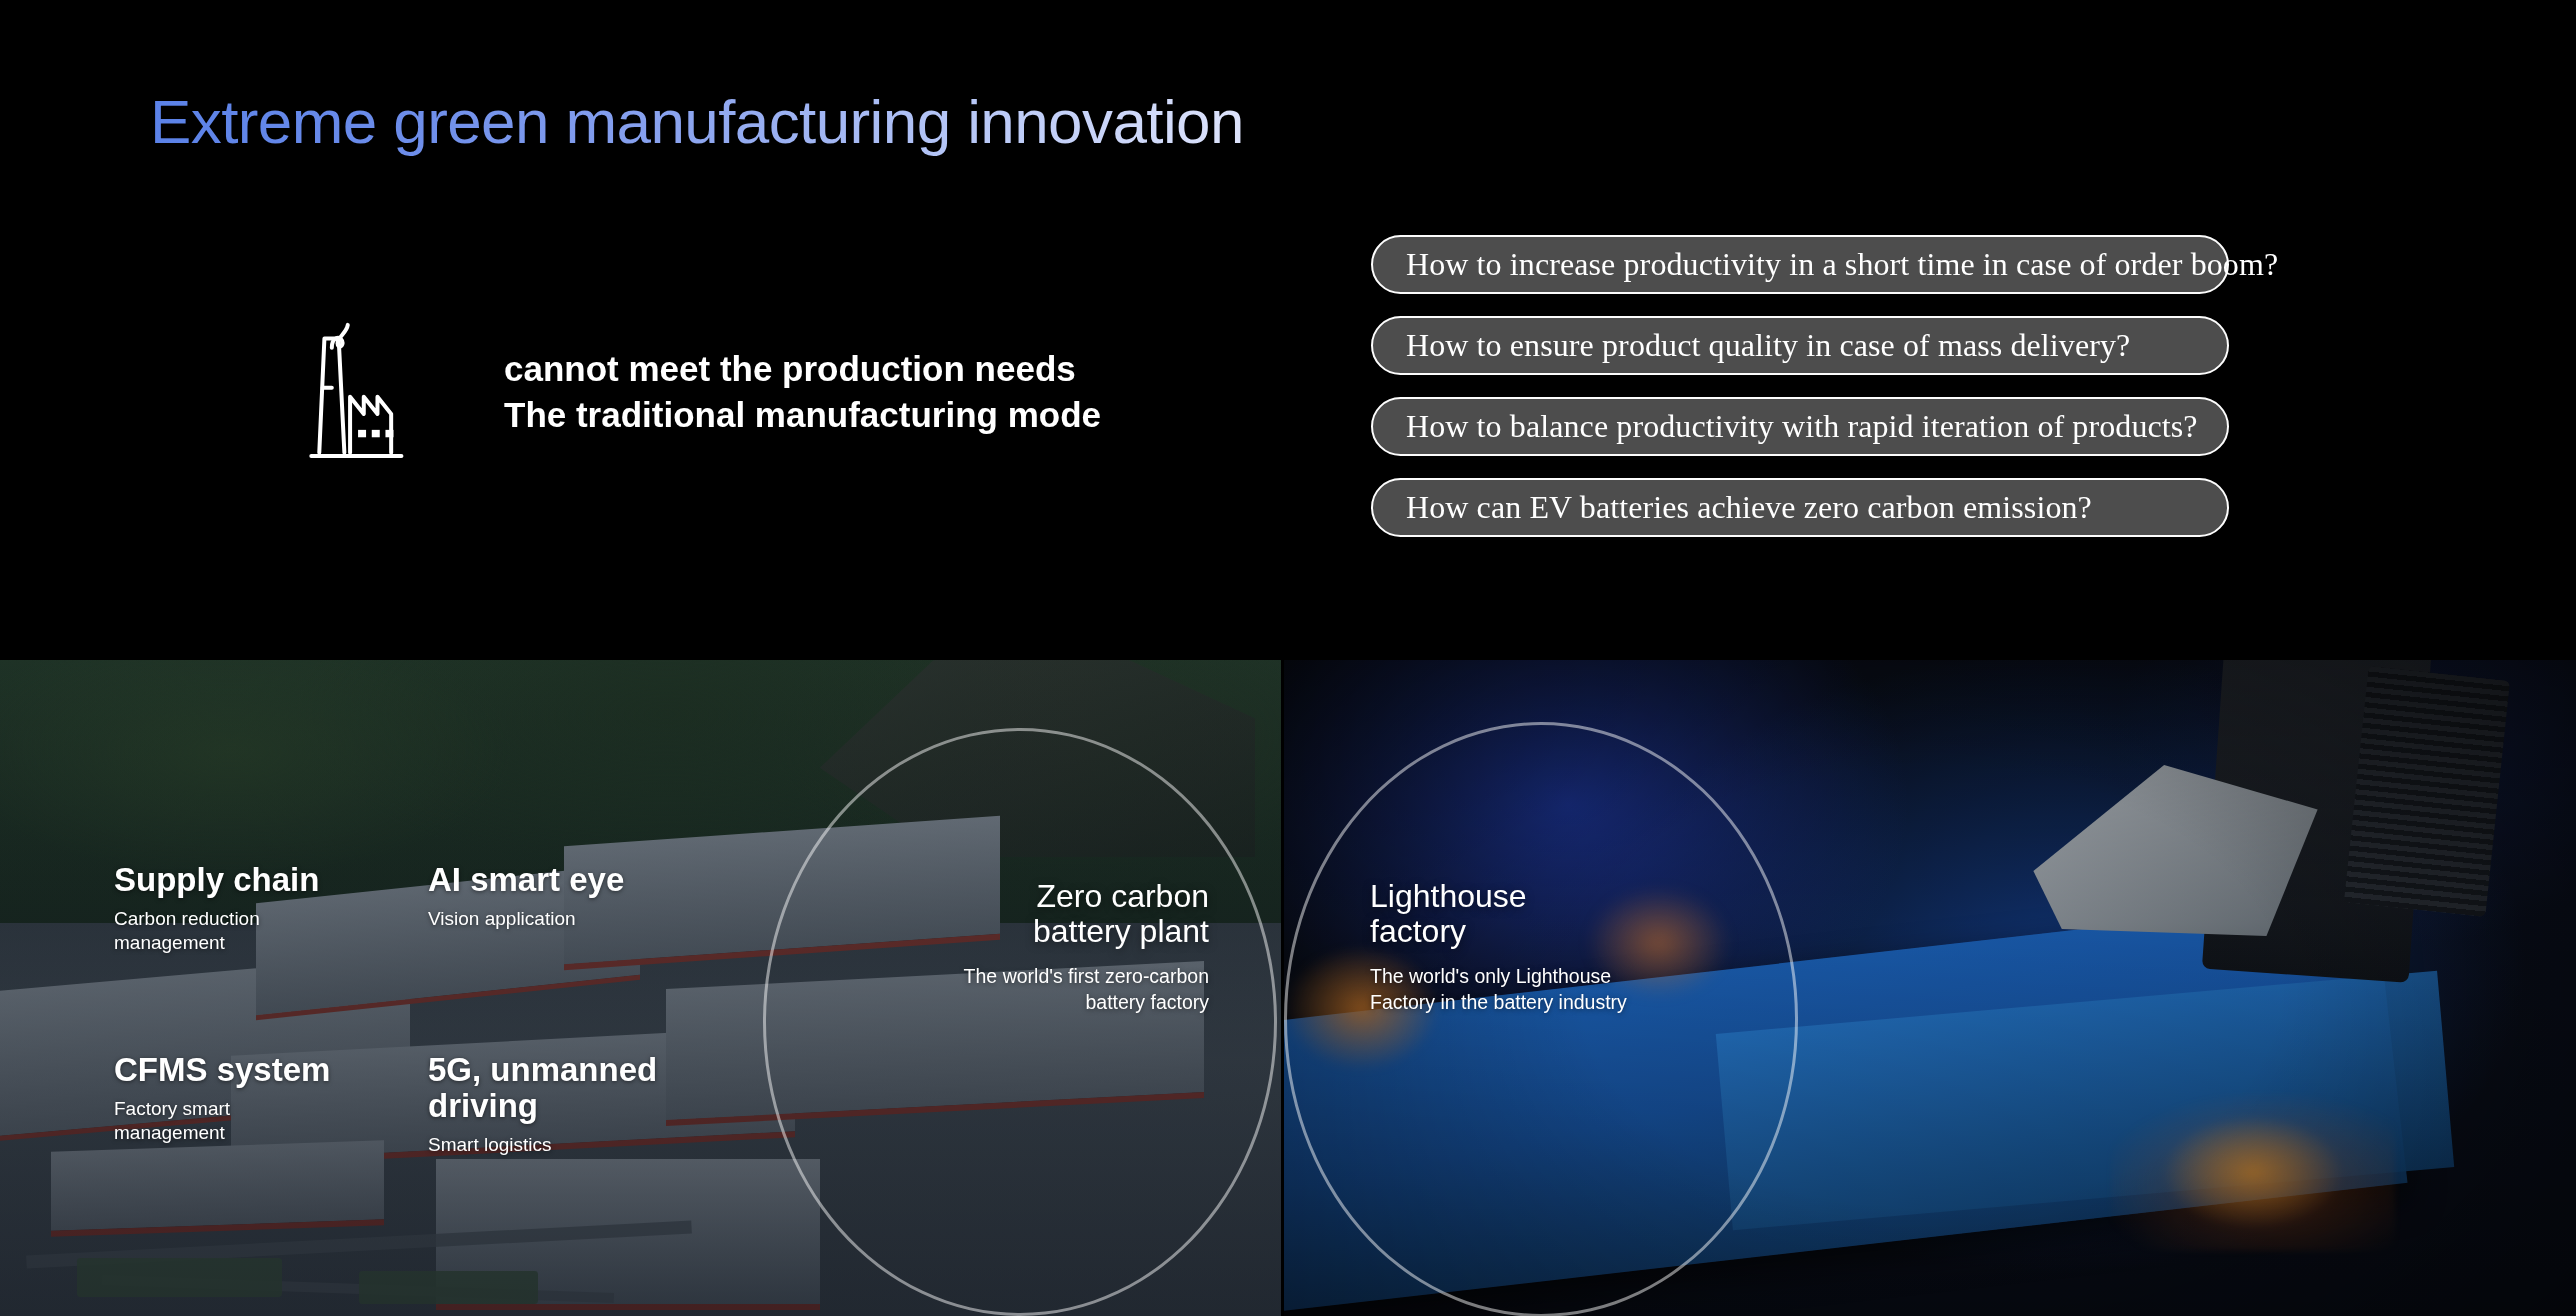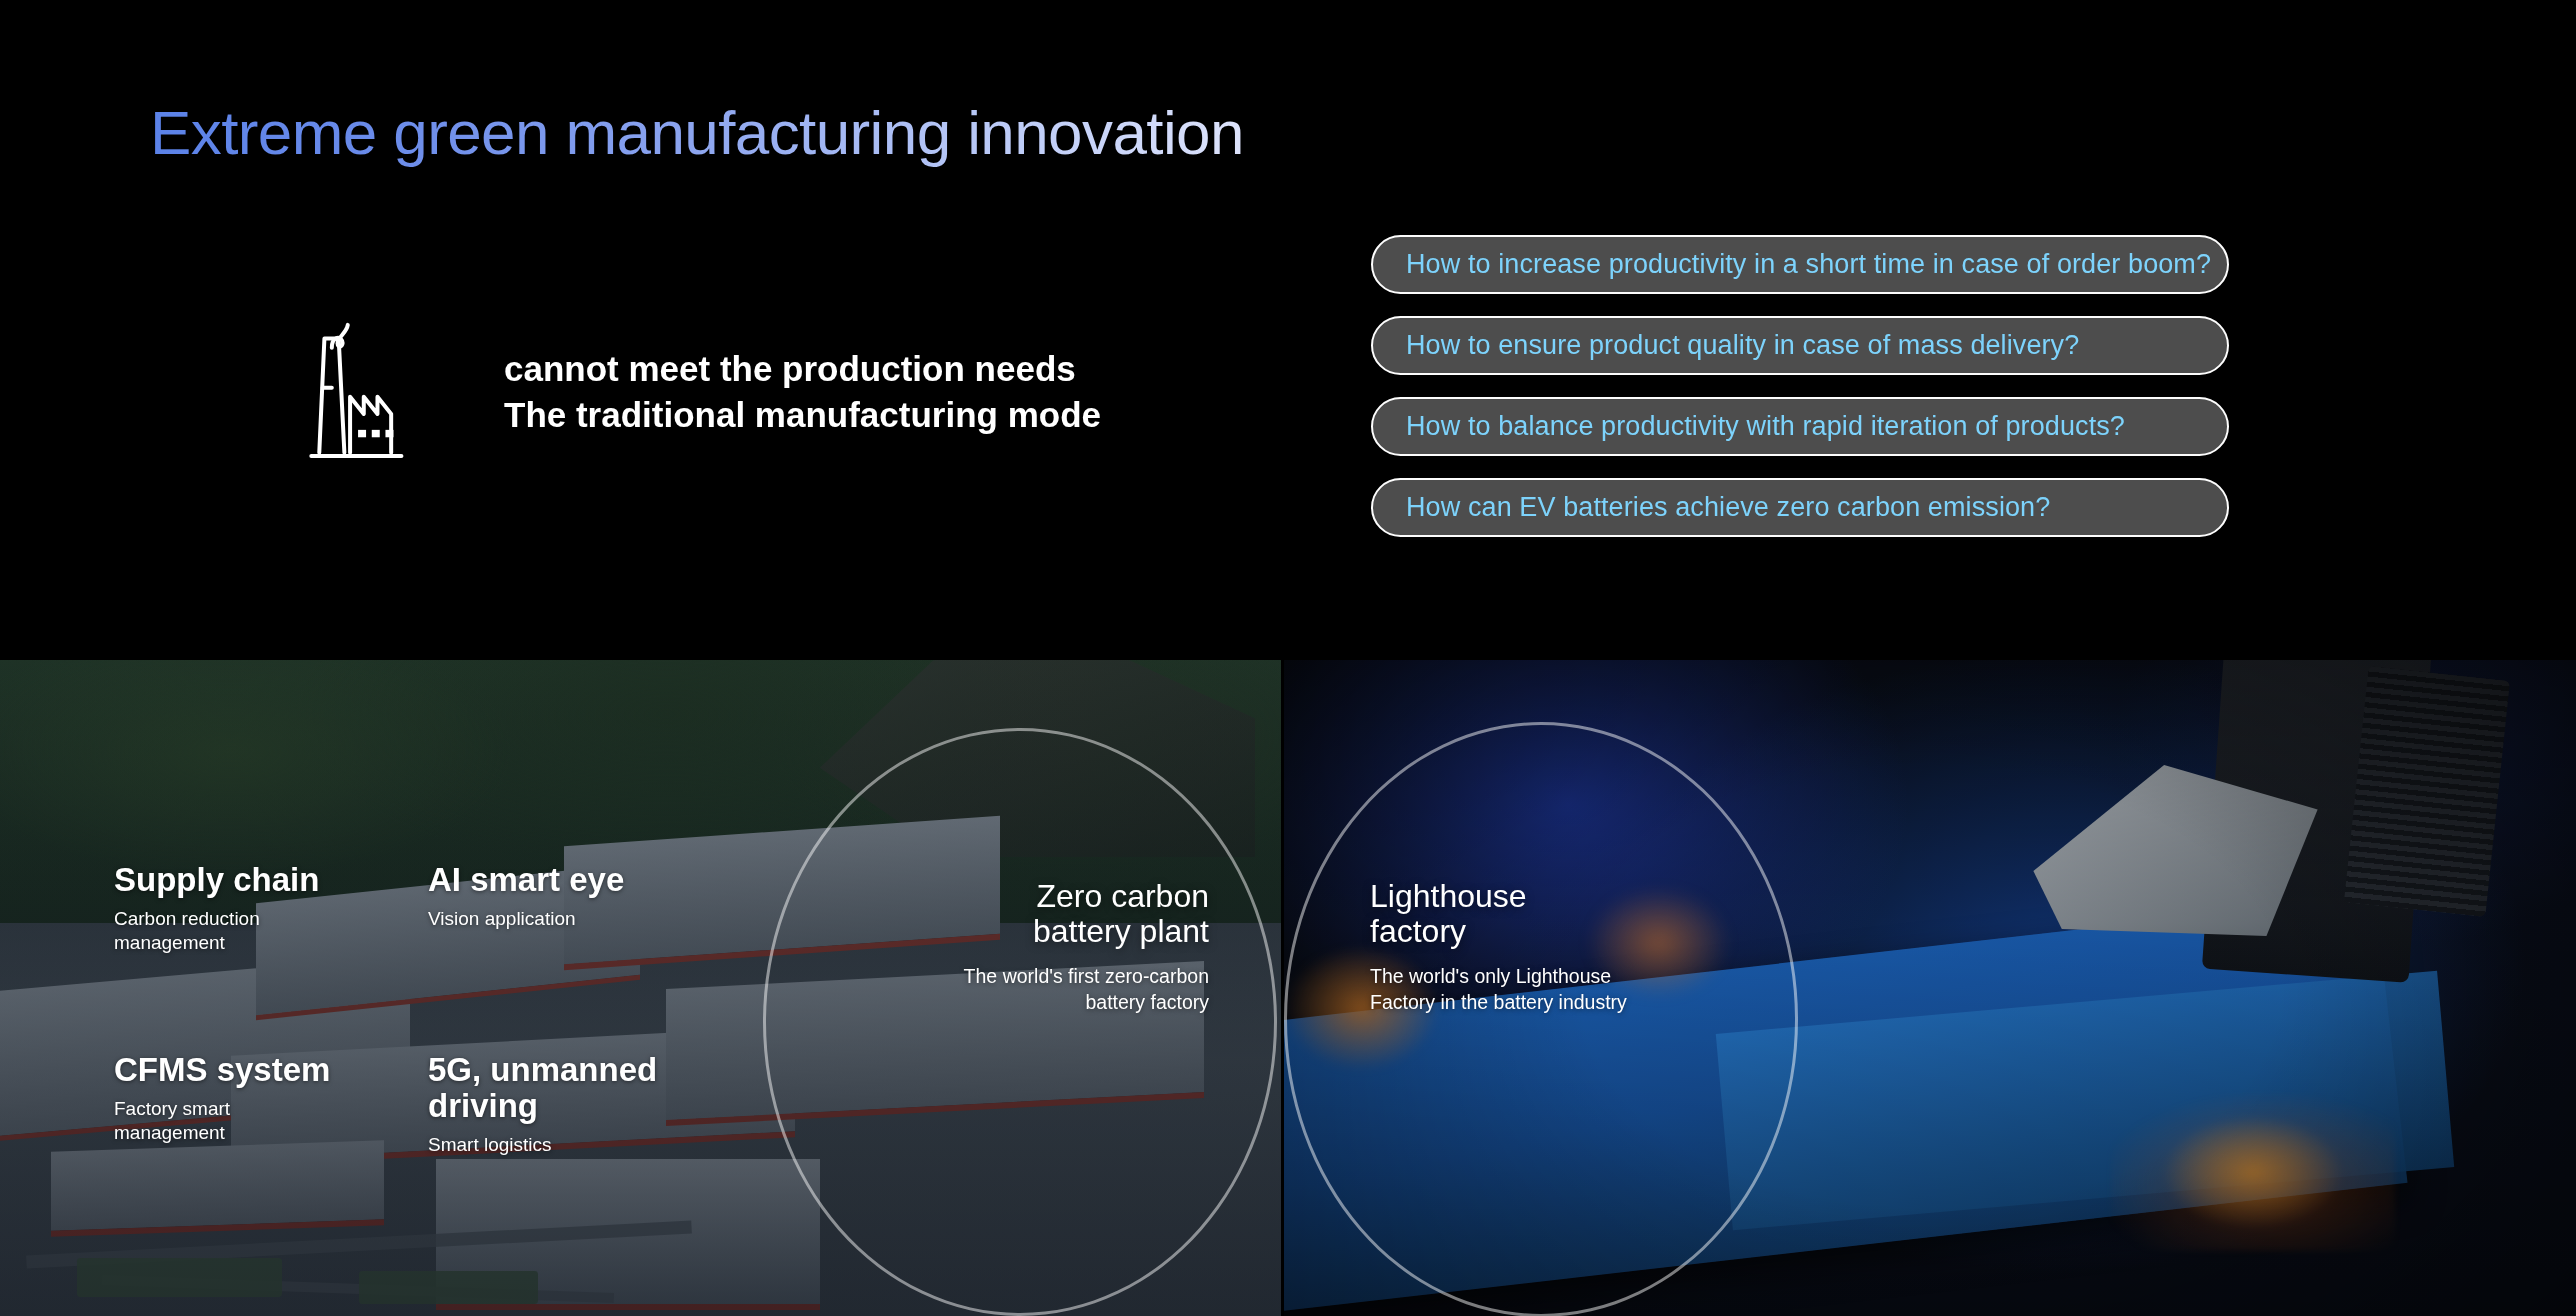--- a/index.html
+++ b/index.html
@@ -12,21 +12,21 @@
 
   .slide { position:relative; width:2576px; height:1317px; background:#000; overflow:hidden; }
 
   
   .top-section {
     position:absolute; left:0; top:0; width:2576px; height:660px;
     background:#000;
   }
 
   .page-title {
-    position:absolute; left:150px; top:99px;
+    position:absolute; left:150px; top:88px;
     font-size:62px; font-weight:400; letter-spacing:-0.6px;
     line-height:1.1; white-space:nowrap;
     background:linear-gradient(90deg,#5b82e8 0%, #6b8cea 22%, #8aa3ef 48%, #b3c4f6 72%, #dde3fb 100%);
     -webkit-background-clip:text; background-clip:text;
     -webkit-text-fill-color:transparent; color:transparent;
   }
 
   
   .factory-icon {
     position:absolute; left:309px; top:312px;
@@ -47,22 +47,22 @@
     position:absolute; left:1371px; top:235px;
     display:flex; flex-direction:column; gap:22px;
   }
   .pill {
     width:858px; height:59px;
     background:#4d4d4d;
     border:2.9px solid #fdfdfd;
     border-radius:30px;
     display:flex; align-items:center;
     padding-left:33px;
-    color:#7dd3fc; font-size:27px; font-weight:400;
-    white-space:nowrap; letter-spacing:0.1px;
+    color:#ffffff; font-size:32px; font-weight:400;
+    white-space:nowrap; letter-spacing:0.1px;font-family:Liberation Serif, serif;
   }
 
   
   .photo-band {
     position:absolute; left:0; top:660px; width:2576px; height:657px;
     overflow:hidden;
   }
 
   .photo {
     position:absolute; top:0; height:657px; overflow:hidden;

